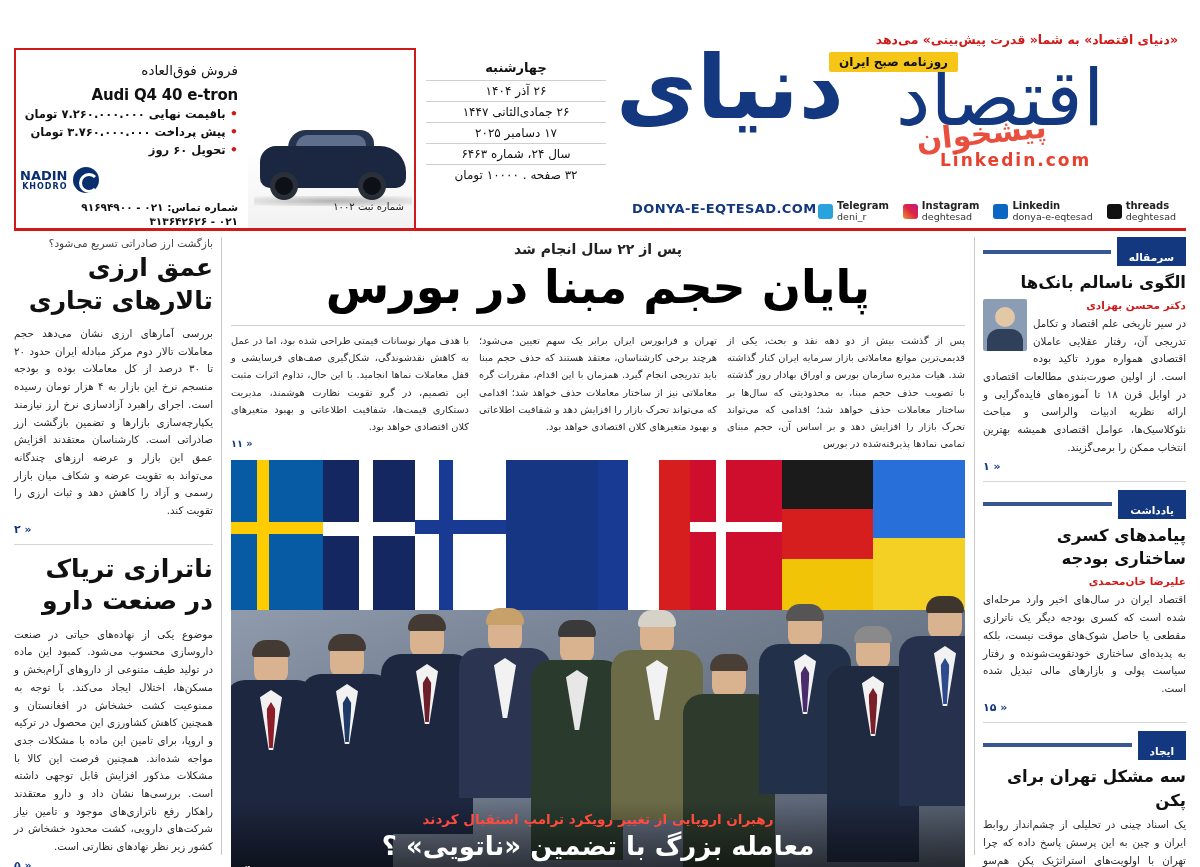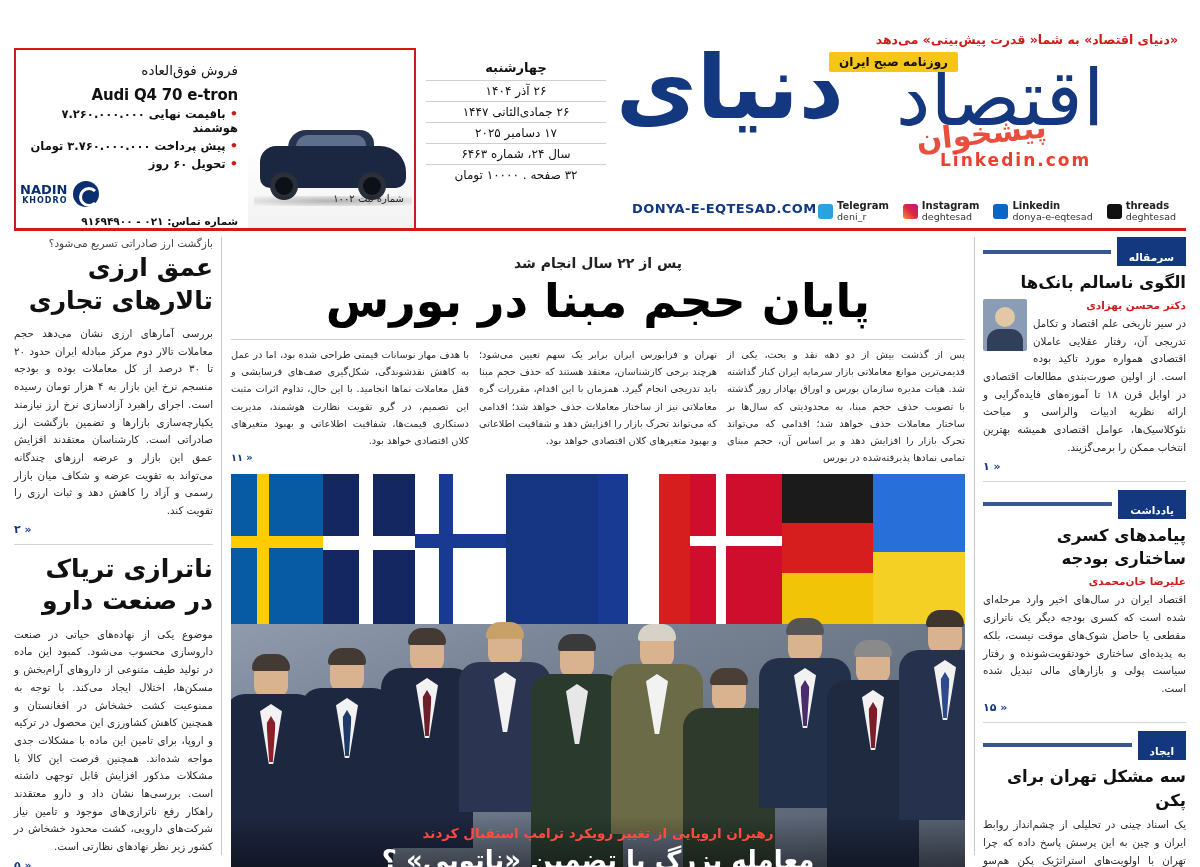--- a/index.html
+++ b/index.html
@@ -136,21 +136,21 @@
   .wheel.w1 { left: 16px; }
   .wheel.w2 { left: 104px; }
   .car-shadow {
     position: absolute;
     bottom: -4px; left: 0;
     width: 158px; height: 10px;
     background: radial-gradient(ellipse at center, rgba(0,0,0,0.28), rgba(0,0,0,0));
   }
   .ad-code {
     position: absolute;
-    bottom: 24px; right: 10px;
+    bottom: 16px; right: 10px;
     font-size: 10px; color: #222;
   }
 
   
   .info-col {
     order: 2;
     width: 180px;
     margin-top: 52px;
     text-align: center;
     direction: rtl;
@@ -383,21 +383,21 @@
     text-align: right;
     margin: 0 0 8px 0;
   }
 
   
   .kicker-center {
     text-align: center;
     font-size: 14px;
     color: #222;
     font-weight: bold;
-    margin: 18px 0 2px 0;
+    margin: 4px 0 2px 0;
   }
   .headline-main {
     text-align: center;
     font-size: 46px;
     font-weight: bold;
     color: #000;
     letter-spacing: -1px;
     margin: 2px 0 10px 0;
     line-height: 1.22;
   }
@@ -582,22 +582,22 @@
             <div class="car-roof"></div>
             <div class="car-glass"></div>
             <div class="car-body"></div>
             <div class="wheel w1"></div>
             <div class="wheel w2"></div>
             <div class="car-shadow"></div>
           </div>
         </div>
         <div class="ad-text">
           <div class="ad-sub">فروش فوق‌العاده</div>
-          <div class="ad-title">Audi Q4 70 e-tron</div>
-          <div class="ad-li"><span class="dot">•</span> <span>باقیمت نهایی ۷.۲۶۰.۰۰۰.۰۰۰ هوشمند</span></div>
+          <div class="ad-title">Audi Q4 40 e-tron</div>
+          <div class="ad-li"><span class="dot">•</span> <span>باقیمت نهایی ۷.۲۶۰.۰۰۰.۰۰۰ تومان</span></div>
           <div class="ad-li"><span class="dot">•</span> <span>پیش پرداخت ۳.۷۶۰.۰۰۰.۰۰۰ تومان</span></div>
           <div class="ad-li"><span class="dot">•</span> <span>تحویل ۶۰ روز</span></div>
 
           <div class="ad-logo-row">
             <span class="nadin-mark"></span>
             <span class="nadin-text">
               <span>NADIN</span>
               <small>KHODRO</small>
             </span>
           </div>

